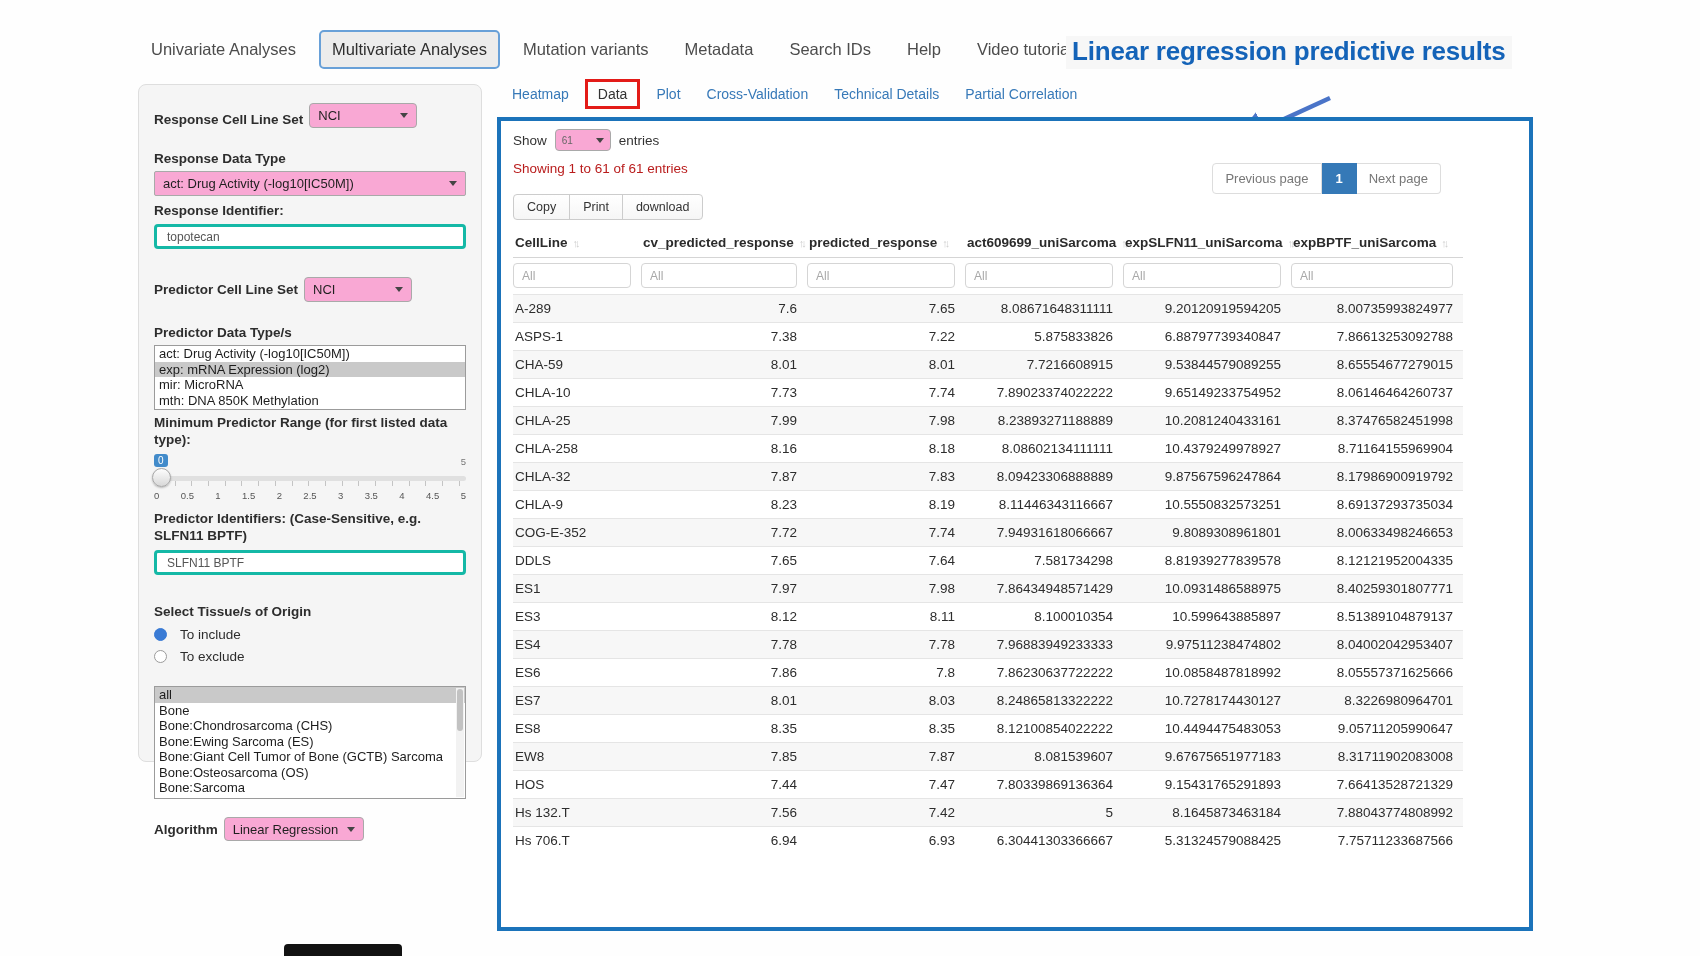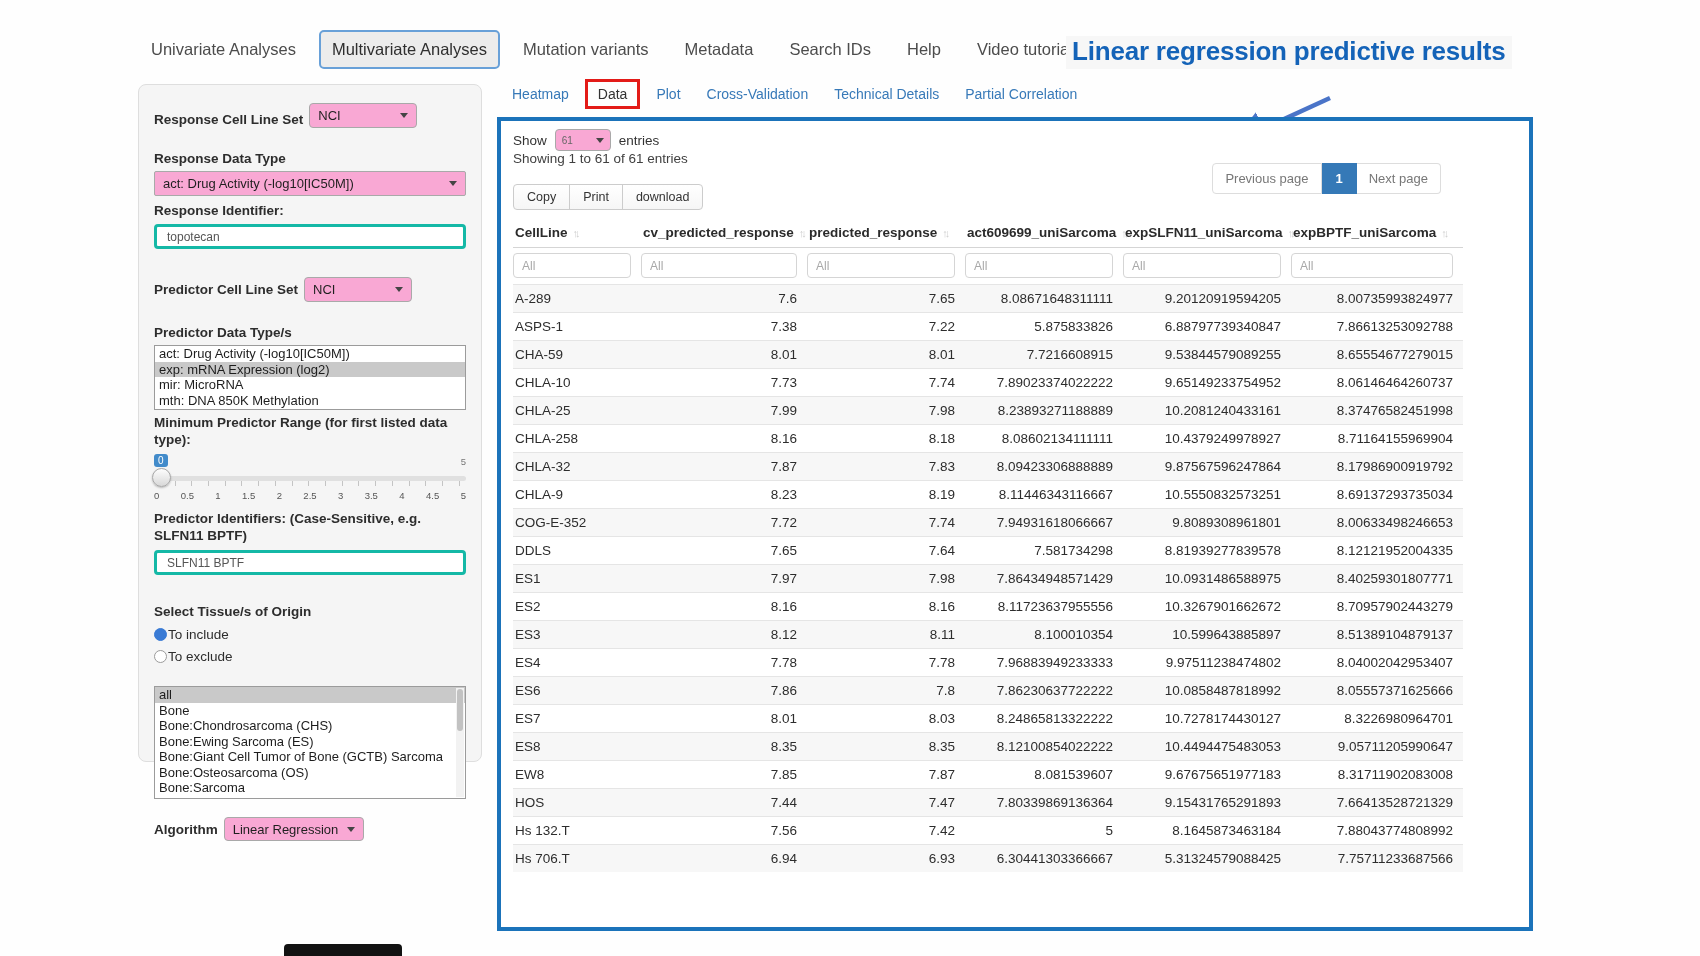--- a/index.html
+++ b/index.html
@@ -46,37 +46,37 @@
     border-radius:3px; }
   .slider-ticks { position:absolute; left:4px; right:4px; top:27px; height:5px;
     background:repeating-linear-gradient(to right, #c4c4c4 0 1px, transparent 1px 16.7px); }
   .slider-handle { position:absolute; left:-2px; top:14px; width:19px; height:19px; border-radius:50%;
     background:linear-gradient(#fdfdfd,#d8d8d8); border:1px solid #a6a6a6;
     box-shadow:0 1px 2px rgba(0,0,0,.25); cursor:pointer; }
   .tick-labels { position:absolute; left:0; right:0; top:36px; display:flex; justify-content:space-between; }
   .tick-labels span { font-size:9.5px; color:#555; }
 
   
-  .radio-row { display:flex; align-items:center; gap:1px; margin-top:7px; cursor:pointer; }
+  .radio-row { display:flex; align-items:center; gap:13px; margin-top:7px; cursor:pointer; }
   .radio { width:13px; height:13px; border-radius:50%; border:1px solid #9b9b9b; background:#fff; position:relative; }
   .radio.checked { border-color:#3a7bd5; background:#3a7bd5; box-shadow:inset 0 0 0 2px #3a7bd5; }
   .radio-label { font-size:13.5px; color:#2d2d2d; }
 
   
   .main-tabs { position:absolute; left:512px; top:86px; display:flex; gap:26px; align-items:center; }
   .tab { font-size:14px; color:#3779b8; cursor:pointer; white-space:nowrap; }
   .tab.active { color:#333; }
   .red-frame { border:3px solid #e31b18; padding:4px 10px; margin:-7px -10px; }
 
   
   .data-box { position:absolute; left:497px; top:117px; width:1036px; height:814px;
     border:4px solid #1b73ba; background:#fff; padding:6px 12px 0 12px; }
   .show-row { display:flex; align-items:center; gap:8px; font-size:13.5px; color:#333; margin-top:2px; }
   .sel.small { height:22px; font-size:10px; color:#666; padding:0 6px; min-width:56px; }
-  .showing-text { font-size:13.5px; color:#404040; }
+  .showing-text { font-size:13.5px; color:#b91c1c; margin-top:10px; }
   .pagination { position:absolute; top:42px; right:88px; display:flex; }
   .page-btn { font-size:13px; color:#777; background:#fff; border:1px solid #ddd; padding:7px 12px; cursor:pointer; }
   .page-btn.prev { border-radius:4px 0 0 4px; }
   .page-btn.next { border-radius:0 4px 4px 0; border-left:none; }
   .page-btn.current { background:#3579b7; border-color:#3579b7; color:#fff; font-weight:bold; padding:7px 13px; }
   .export-row { margin-top:18px; display:flex; }
   .exp-btn { font-size:12.5px; color:#333; background:linear-gradient(#fff,#f6f6f6);
     border:1px solid #ccc; padding:5px 13px; cursor:pointer; margin-left:-1px; }
   .exp-btn:first-child { border-radius:4px 0 0 4px; margin-left:0; }
   .exp-btn:last-child { border-radius:0 4px 4px 0; }
@@ -359,28 +359,20 @@
           </tr>
           <tr>
             <td>ES1</td>
             <td class="num">7.97</td>
             <td class="num">7.98</td>
             <td class="num">7.86434948571429</td>
             <td class="num">10.0931486588975</td>
             <td class="num">8.40259301807771</td>
           </tr>
           <tr>
-            <td>ES2</td>
-            <td class="num">8.16</td>
-            <td class="num">8.16</td>
-            <td class="num">8.11723637955556</td>
-            <td class="num">10.3267901662672</td>
-            <td class="num">8.70957902443279</td>
-          </tr>
-          <tr>
             <td>ES3</td>
             <td class="num">8.12</td>
             <td class="num">8.11</td>
             <td class="num">8.100010354</td>
             <td class="num">10.599643885897</td>
             <td class="num">8.51389104879137</td>
           </tr>
           <tr>
             <td>ES4</td>
             <td class="num">7.78</td>

